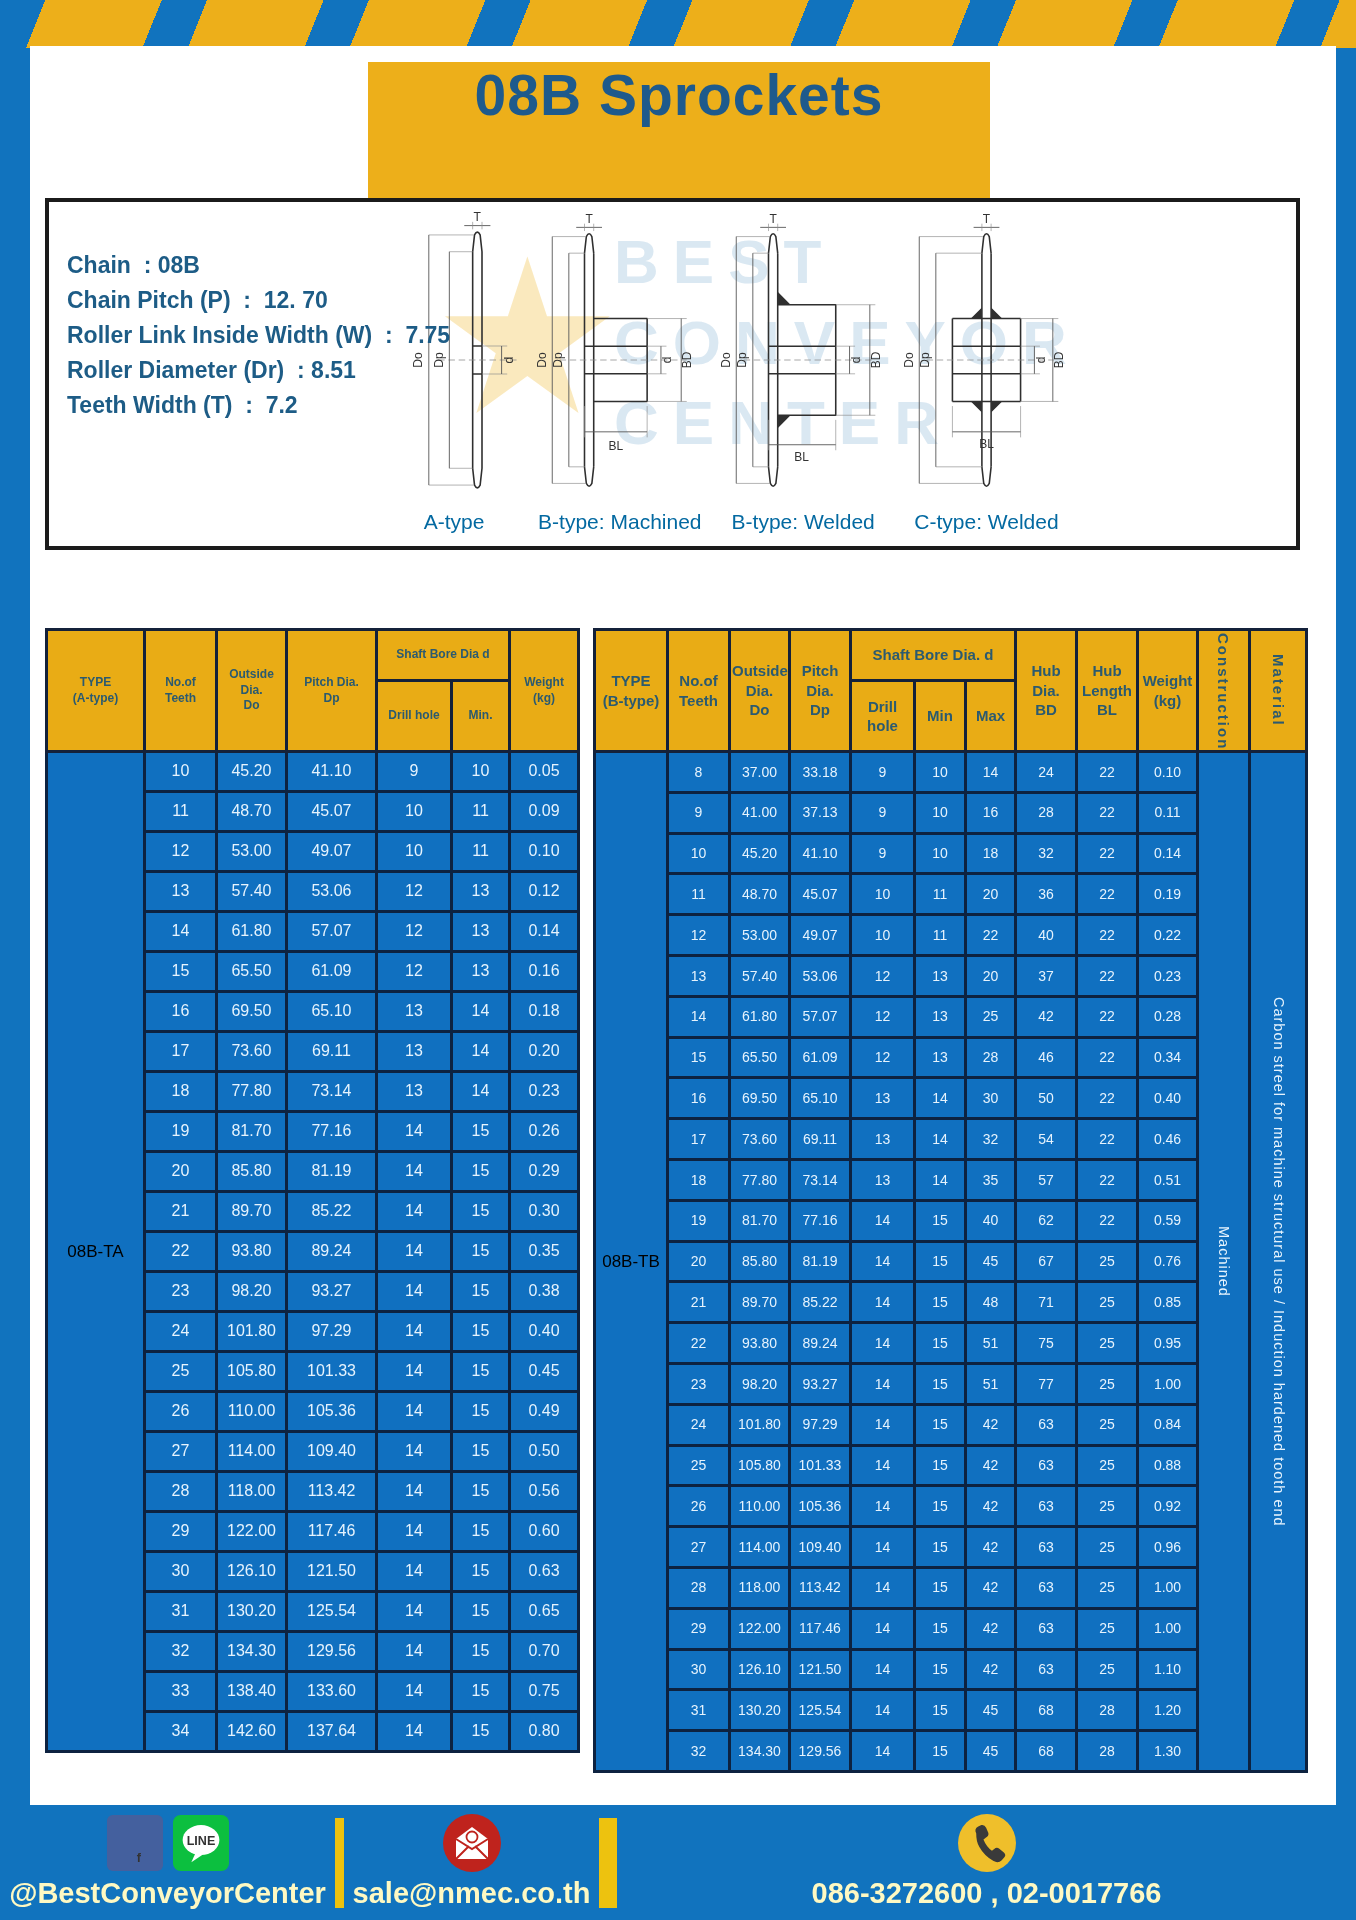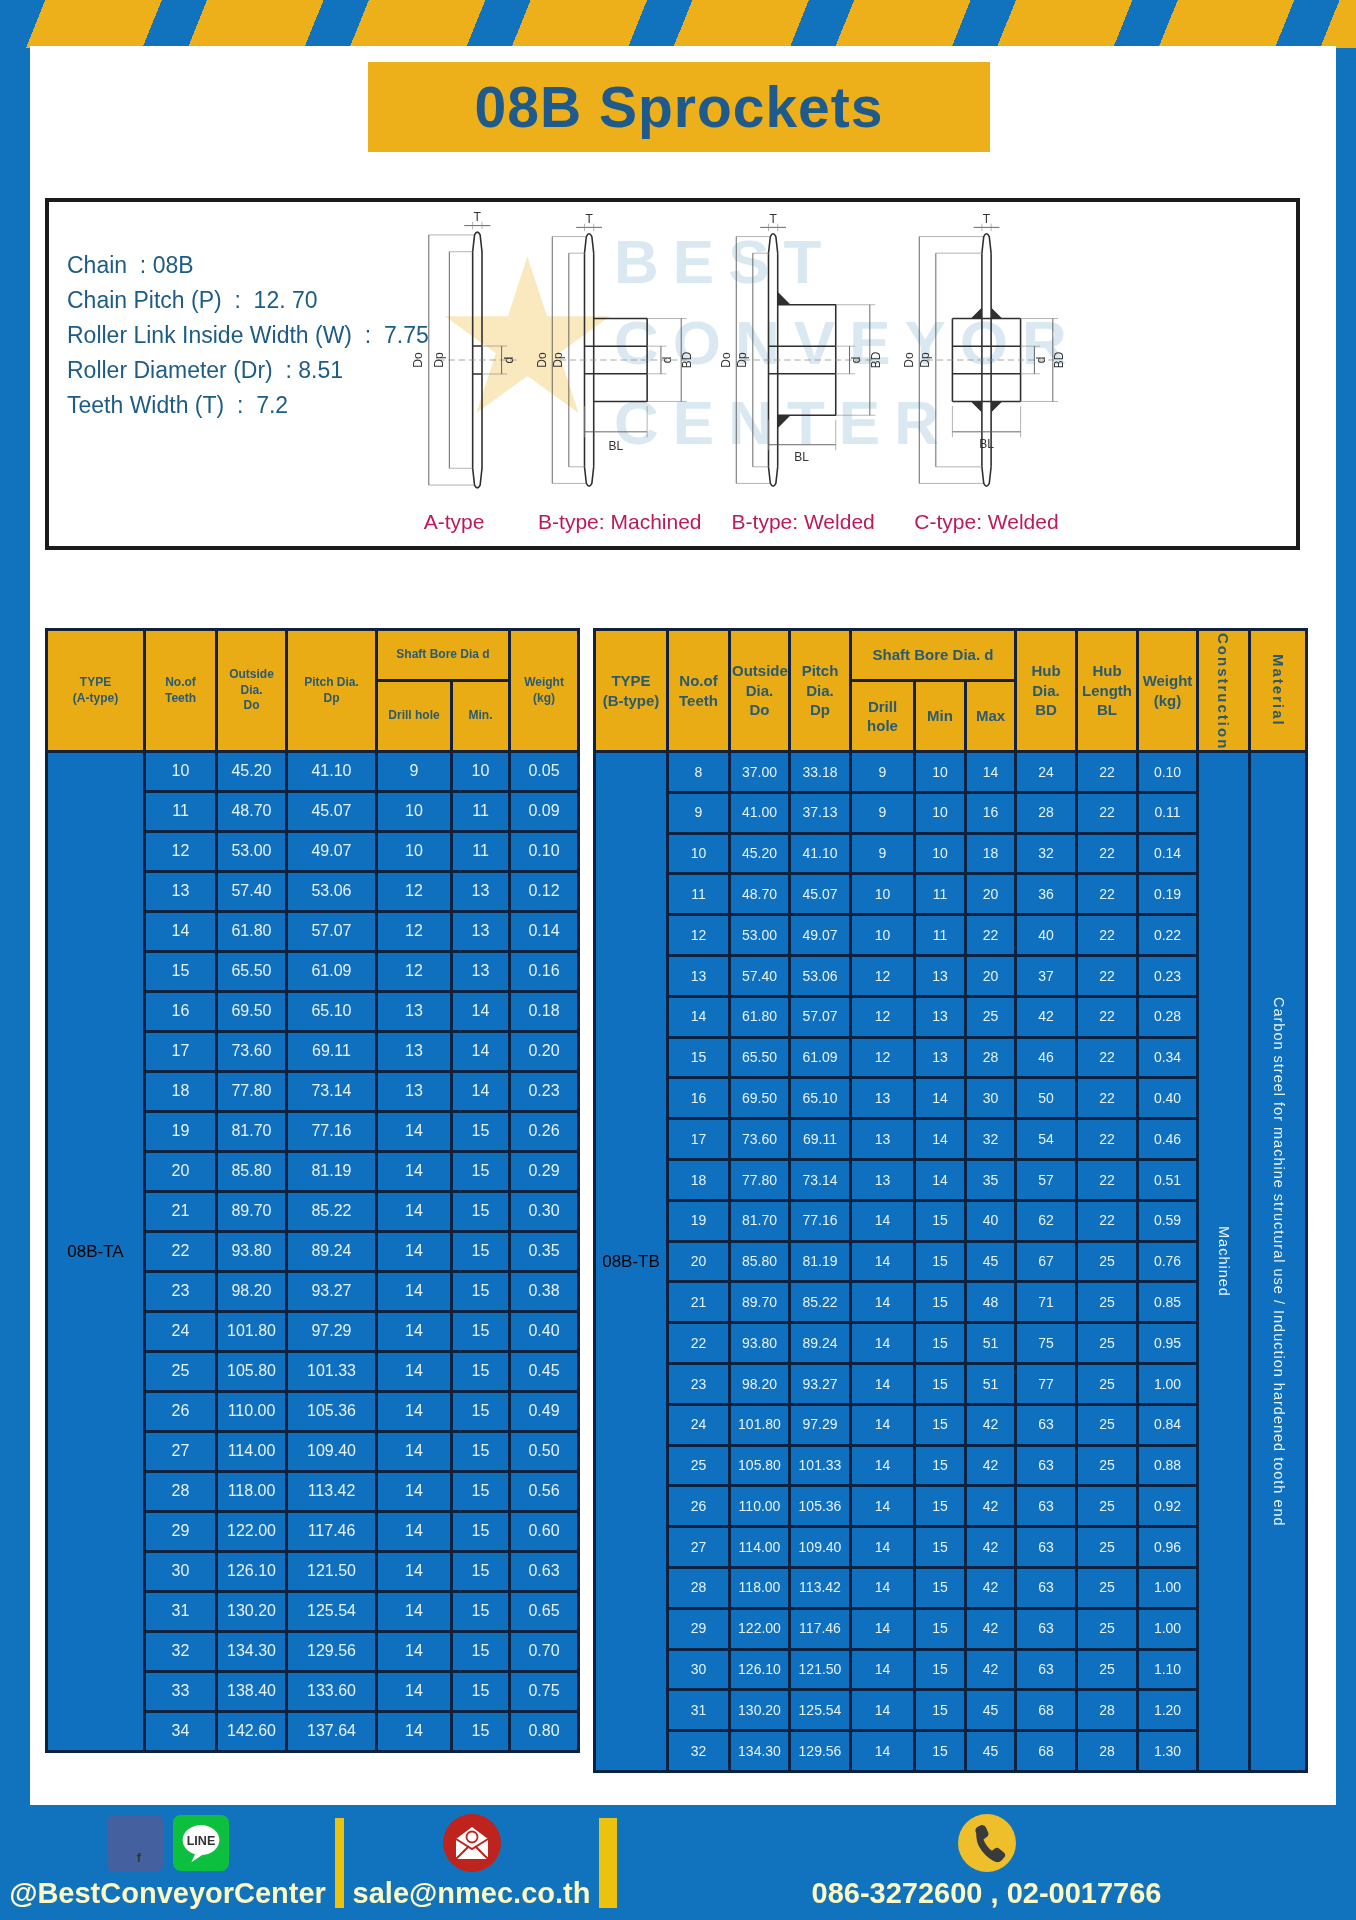--- a/index.html
+++ b/index.html
@@ -4,36 +4,36 @@
 <style>
   html,body{margin:0;padding:0;background:#e8e8e8;}
   .page{position:relative;width:1356px;height:1920px;background:#1173be;overflow:hidden;
         font-family:"Liberation Sans",sans-serif;}
   
   .top-band{position:absolute;left:0;top:0;width:100%;height:48px;
     background:repeating-linear-gradient(112deg,#1173be 0 42px,#edaf1a 42px 150px);}
   
   .sheet{position:absolute;left:30px;right:20px;top:46px;bottom:115px;background:#ffffff;}
   
-  .title-box{position:absolute;left:368px;top:62px;width:622px;height:90px;background:#edaf1a;
-    display:flex;align-items:center;justify-content:center;}
+  .title-box{position:absolute;left:368px;top:62px;width:622px;height:140px;background:#edaf1a;
+    display:flex;align-items:flex-start;justify-content:center;}
   .title-box h1{margin:0;font-size:57px;font-weight:800;color:#1e5a8c;letter-spacing:1px;}
   
   .panel{position:absolute;left:45px;top:198px;width:1255px;height:352px;background:#fff;
     border:4px solid #1b1b1b;box-sizing:border-box;}
   .specs{position:absolute;left:18px;top:46px;z-index:2;}
-  .specs div{font-size:23px;font-weight:400;color:#1d5c86;line-height:35px;white-space:pre;}
+  .specs div{font-size:23px;font-weight:700;color:#1d5c86;line-height:35px;white-space:pre;}
   .wm-star{position:absolute;left:382px;top:28px;font-size:215px;line-height:1;
     color:rgba(240,187,53,.32);z-index:0;}
   .wm-text{position:absolute;left:565px;top:20px;z-index:0;font-weight:800;font-size:62px;
     letter-spacing:14px;color:rgba(168,199,223,.42);line-height:1.3;}
   .figures{position:absolute;left:335px;top:8px;width:690px;display:flex;
     justify-content:space-between;z-index:1;}
   .fig{display:flex;flex-direction:column;align-items:center;}
-  .fig .cap{font-size:21px;color:#be185d;margin-top:0;}
+  .fig .cap{font-size:21px;color:#0369a1;margin-top:0;}
   svg .out{stroke:#2f2f2f;stroke-width:1.7;fill:none;stroke-linejoin:round;}
   svg .dim{stroke:#5a5a5a;stroke-width:1;fill:none;}
   svg .ext{stroke:#8a8a8a;stroke-width:.7;fill:none;}
   svg .cl{stroke:#888;stroke-width:.8;stroke-dasharray:7 4;fill:none;}
   svg .weld{fill:#2f2f2f;stroke:none;}
   svg text{fill:#333;font-size:13px;font-family:"Liberation Sans",sans-serif;}
   
   .tbl{position:absolute;border-collapse:collapse;table-layout:fixed;}
   .tbl th{background:#e9ac15;color:#2b5a70;font-weight:700;border:3px solid #14213a;
     white-space:pre-line;text-align:center;vertical-align:middle;padding:2px 1px;line-height:1.3;}

